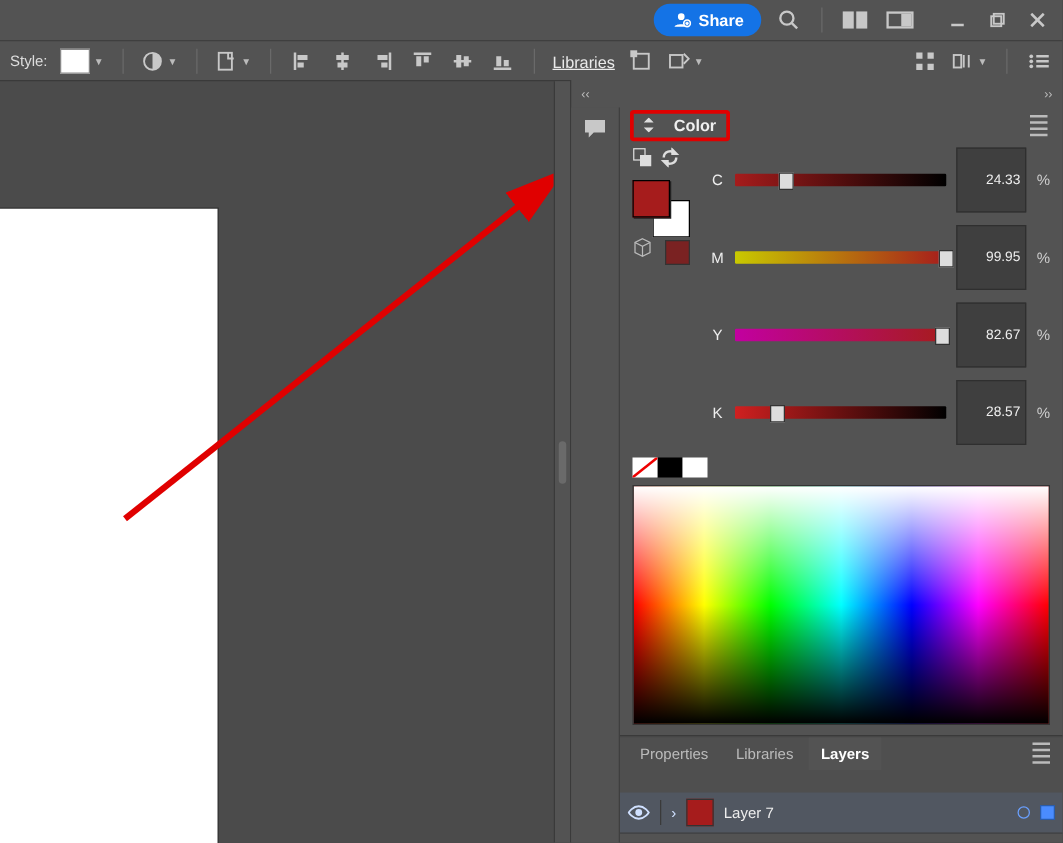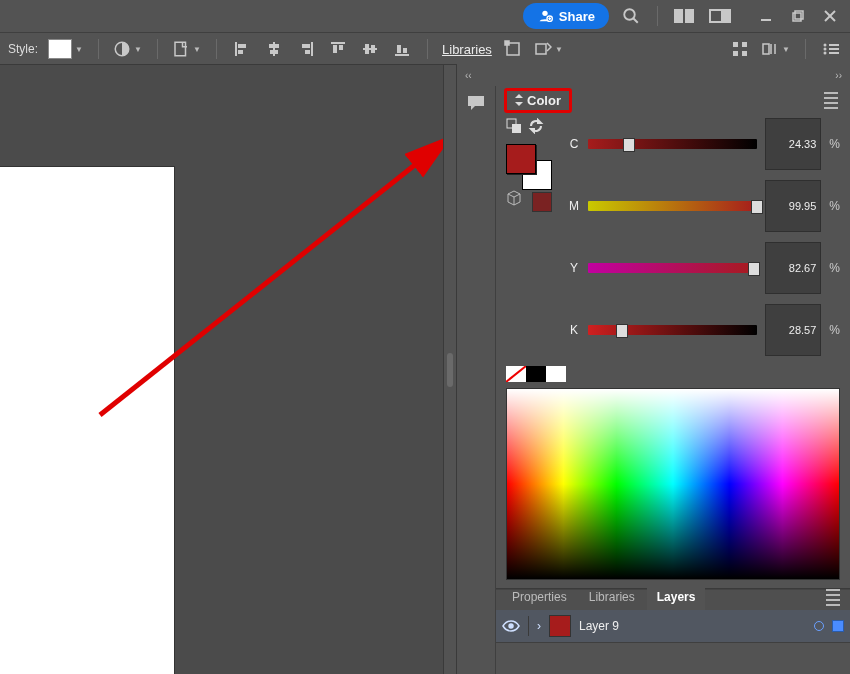--- a/index.html
+++ b/index.html
@@ -24,21 +24,21 @@
   .toggleedge .pill{width:6px;height:34px;border-radius:3px;background:#6a6a6a}
   .rightwrap{width:393px;display:flex;flex-direction:column;background:#535353;border-left:1px solid #3a3a3a}
   .tabtrip{height:22px;display:flex;align-items:center;padding:0 8px;color:#bbb}
   .tabtrip .l{font-size:10px}
   .tabtrip .sp{flex:1}
   .iconcol{width:38px;background:#535353;border-right:1px solid #3f3f3f;display:flex;flex-direction:column;align-items:center;padding-top:6px;gap:8px}
   .panelrow{flex:1;display:flex;min-height:0}
   .panelstack{flex:1;display:flex;flex-direction:column;min-height:0}
   .colorpanel{border-bottom:1px solid #3a3a3a;padding-bottom:8px;display:flex;flex-direction:column}
   .panelhead{height:28px;display:flex;align-items:center;padding:0 8px}
-  .colorTabBox{border:3px solid #e00000;border-radius:3px;padding:2px 8px;font-size:13px;font-weight:600;color:#f0f0f0;display:flex;align-items:center;gap:4px}
+  .colorTabBox{border:3px solid #e00000;border-radius:3px;padding:2px 8px;font-size:13px;font-weight:600;color:#f0f0f0;display:flex;align-items:center;gap:16px}
   .panelhead .sp{flex:1}
   .menu4{display:flex;flex-direction:column;gap:3px;padding:4px}
   .menu4 span{display:block;width:14px;height:2px;background:#bbb}
   .cmykwrap{display:flex;gap:10px;padding:4px 10px 6px 10px}
   .fgbg{width:52px;position:relative;height:84px}
   .fg{position:absolute;top:26px;left:0;width:28px;height:28px;background:#a61c1c;border:1px solid #000;box-shadow:1px 1px 0 #222}
   .bg{position:absolute;top:42px;left:16px;width:28px;height:28px;background:#fff;border:1px solid #000}
   .topicons{position:absolute;top:0;left:0;display:flex;gap:6px;color:#ddd}
   .botcube{position:absolute;left:0;top:72px;color:#bbb}
   .extraSw{position:absolute;left:26px;top:74px;width:18px;height:18px;background:#7a2222;border:1px solid #333}
@@ -49,21 +49,21 @@
   .thumb{position:absolute;top:-1px;width:10px;height:12px;background:#ddd;border:1px solid #333;transform:translateX(-50%)}
   .valbox{width:46px;height:18px;background:#3f3f3f;border:1px solid #2f2f2f;color:#eee;text-align:right;padding:16px 4px;font-size:11px;display:flex;align-items:center;justify-content:flex-end}
   .pct{color:#ccc}
   .strip{display:flex;margin:4px 10px 6px 10px;height:16px;width:60px}
   .strip div{flex:1}
   .spectrum{margin:0 10px;height:190px;border:1px solid #333;background:
     linear-gradient(to bottom, rgba(255,255,255,1) 0%, rgba(255,255,255,0) 50%, rgba(0,0,0,0) 50%, rgba(0,0,0,1) 100%),
     linear-gradient(to right, #ff0000 0%, #ffff00 17%, #00ff00 33%, #00ffff 50%, #0000ff 67%, #ff00ff 83%, #ff0000 100%);
   }
   .layerspanel{flex:1;display:flex;flex-direction:column;border-top:1px solid #444}
-  .lptabs{height:20px;display:flex;align-items:flex-end;padding:0 6px;gap:2px;background:#4f4f4f}
+  .lptabs{height:44px;display:flex;align-items:flex-start;padding:0 6px;gap:2px;background:#4f4f4f}
   .lptab{padding:6px 10px;color:#bbb;font-size:12px}
   .lptab.active{background:#535353;color:#fff;font-weight:700}
   .layerrow{height:32px;background:#4a6a9a33;display:flex;align-items:center;padding:0 6px;gap:8px;border-bottom:1px solid #3f3f3f}
   .eye{color:#cfe0ff}
   .lthumb{width:20px;height:20px;background:#a61c1c;border:1px solid #333}
   .layerrow .nm{flex:1;color:#eee}
   .seldot{width:8px;height:8px;border:1px solid #6aa0ff;border-radius:50%}
   .selbox{width:10px;height:10px;background:#4a8cff;border:1px solid #2a5caa}
   .tflink{text-decoration:underline;color:#eaeaea;font-size:13px}
   svg{display:block}
@@ -368,21 +368,21 @@
           <div class="layerrow">
             <div class="eye">
                 <svg width="18" height="12" fill="none" stroke="#cfe0ff" stroke-width="1.5">
                   <path d="M1 6s3-5 8-5 8 5 8 5-3 5-8 5-8-5-8-5z"></path>
                   <circle cx="9" cy="6" r="2" fill="#cfe0ff"></circle>
                 </svg>
               </div>
             <div style="width:1px;height:20px;background:#3a3a3a"></div>
             <div style="color:#cfe0ff">›</div>
             <div class="lthumb"></div>
-            <span class="nm">Layer 9</span>
+            <span class="nm">Layer 7</span>
             <div class="seldot"></div>
             <div class="selbox"></div>
           </div>
         </div>
       </div>
     </div>
   </div>
 </div>
 
 </body></html>

